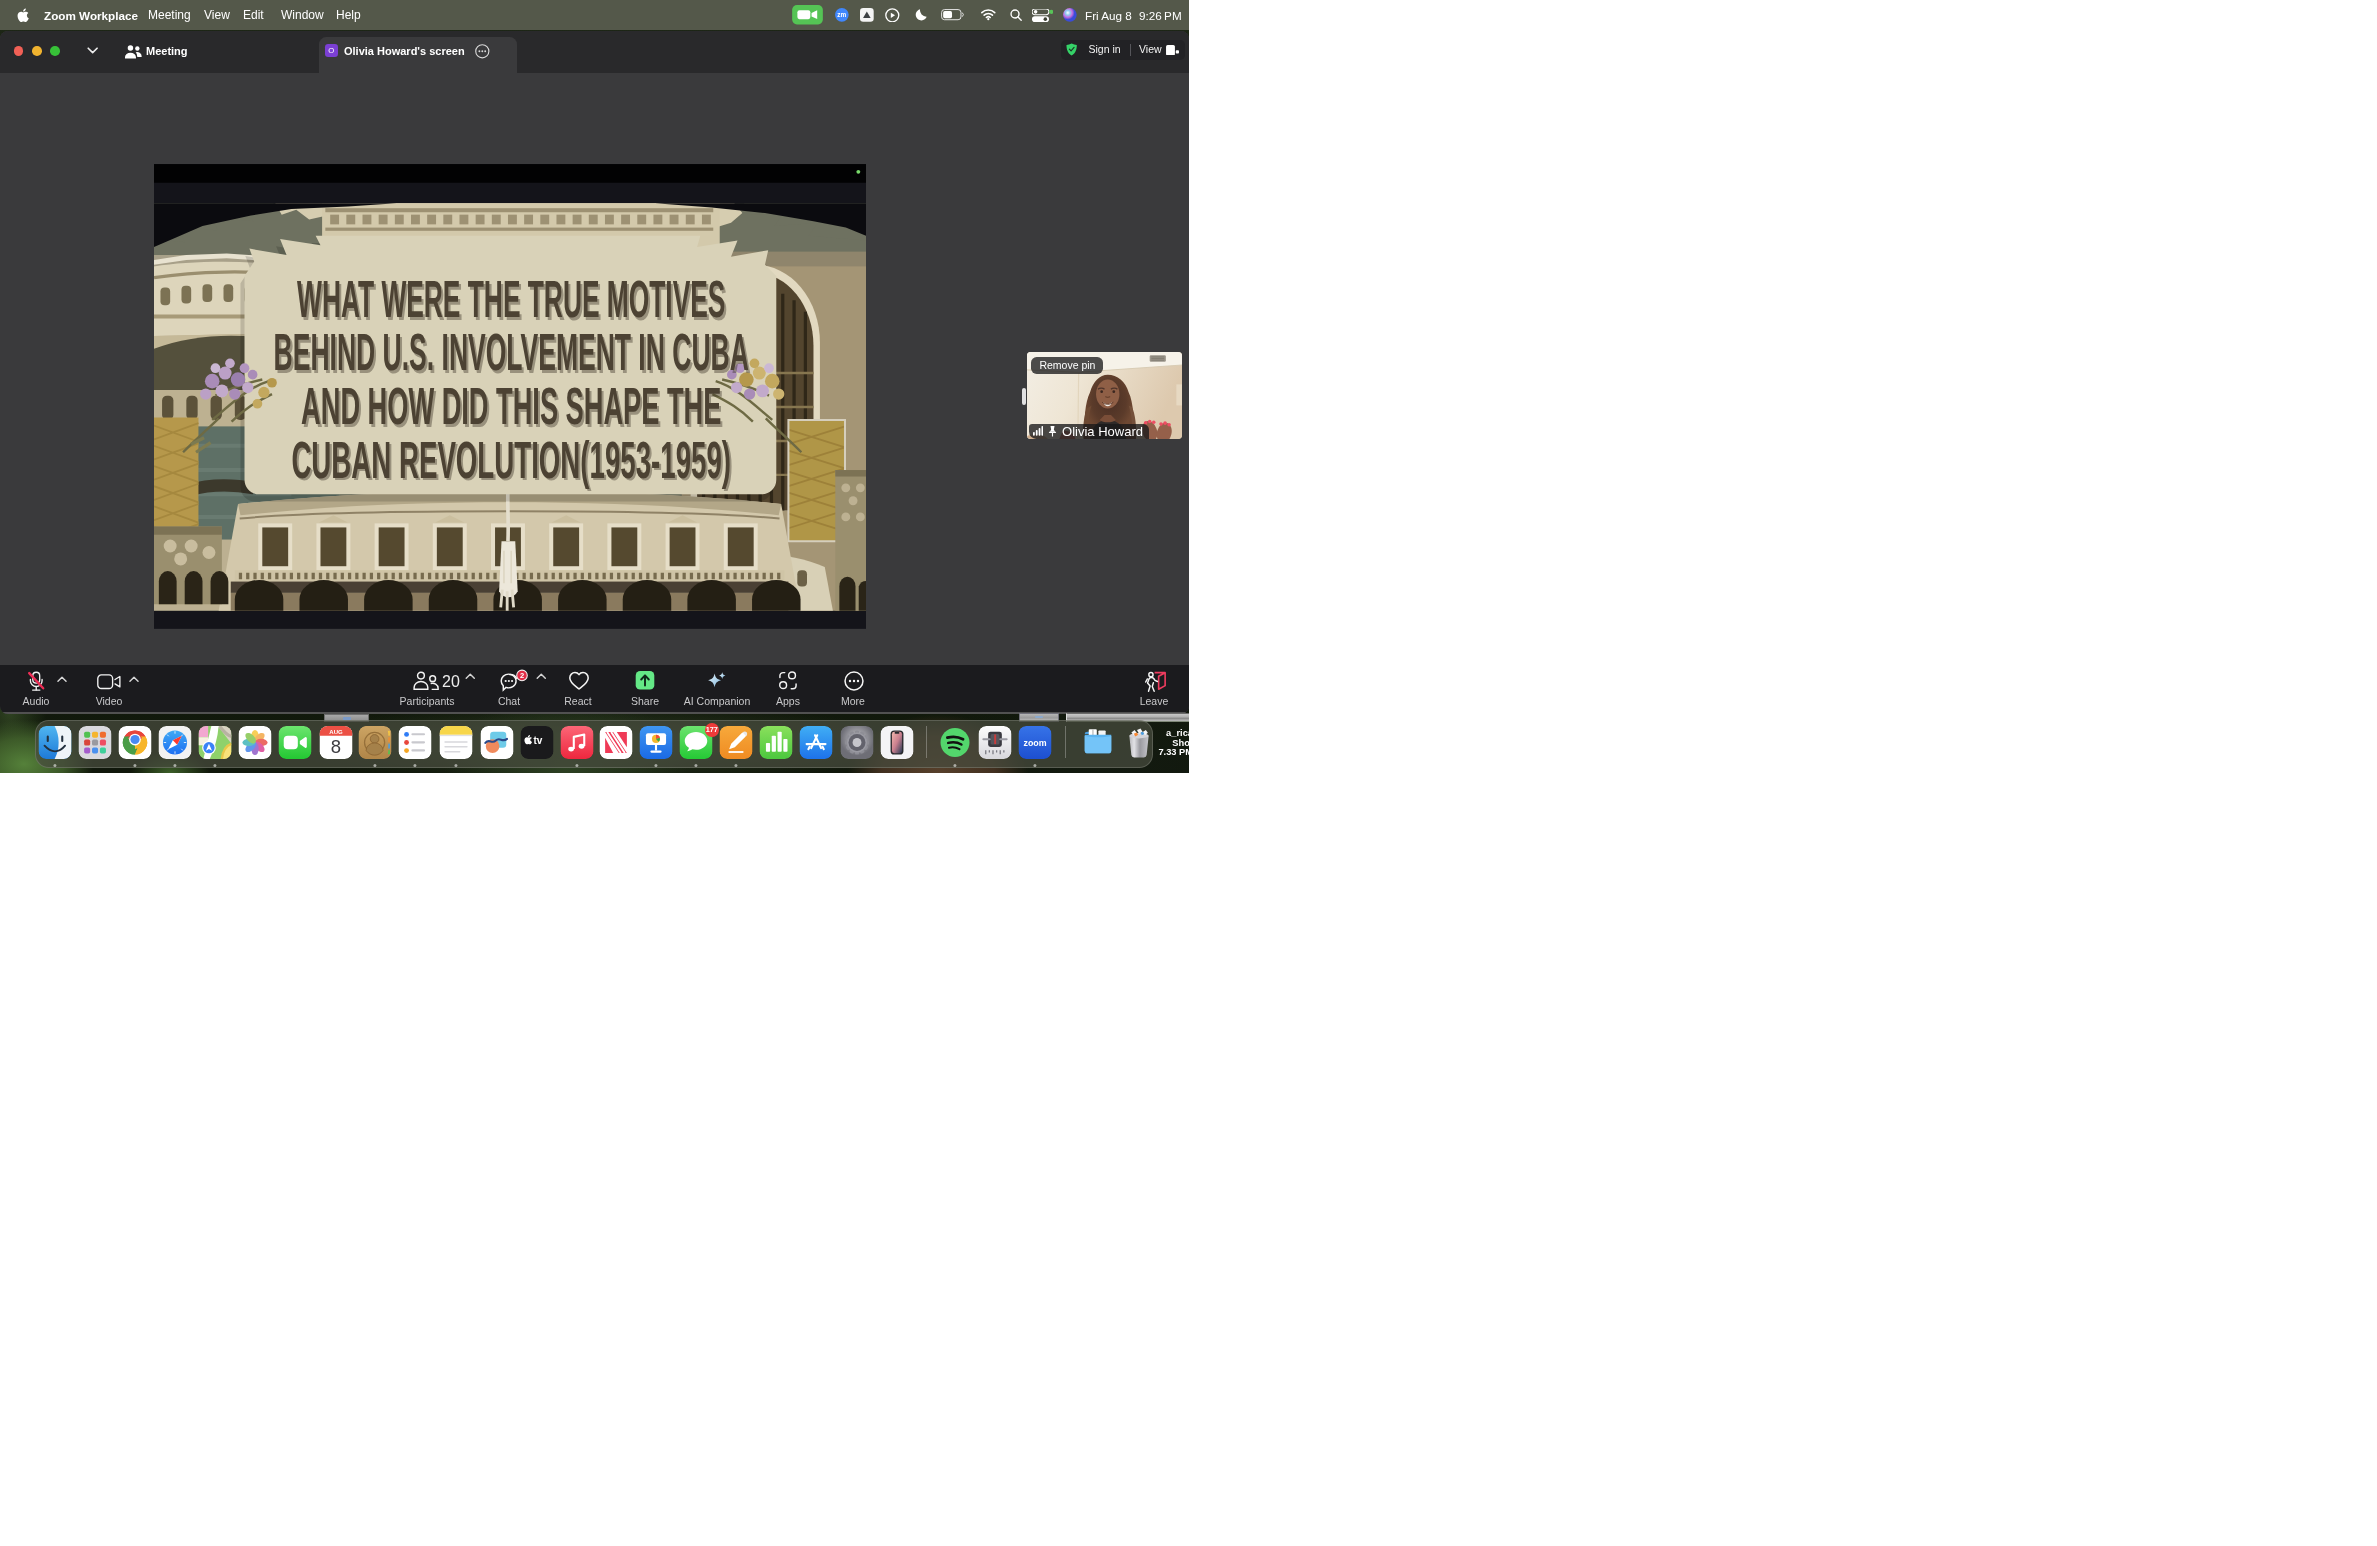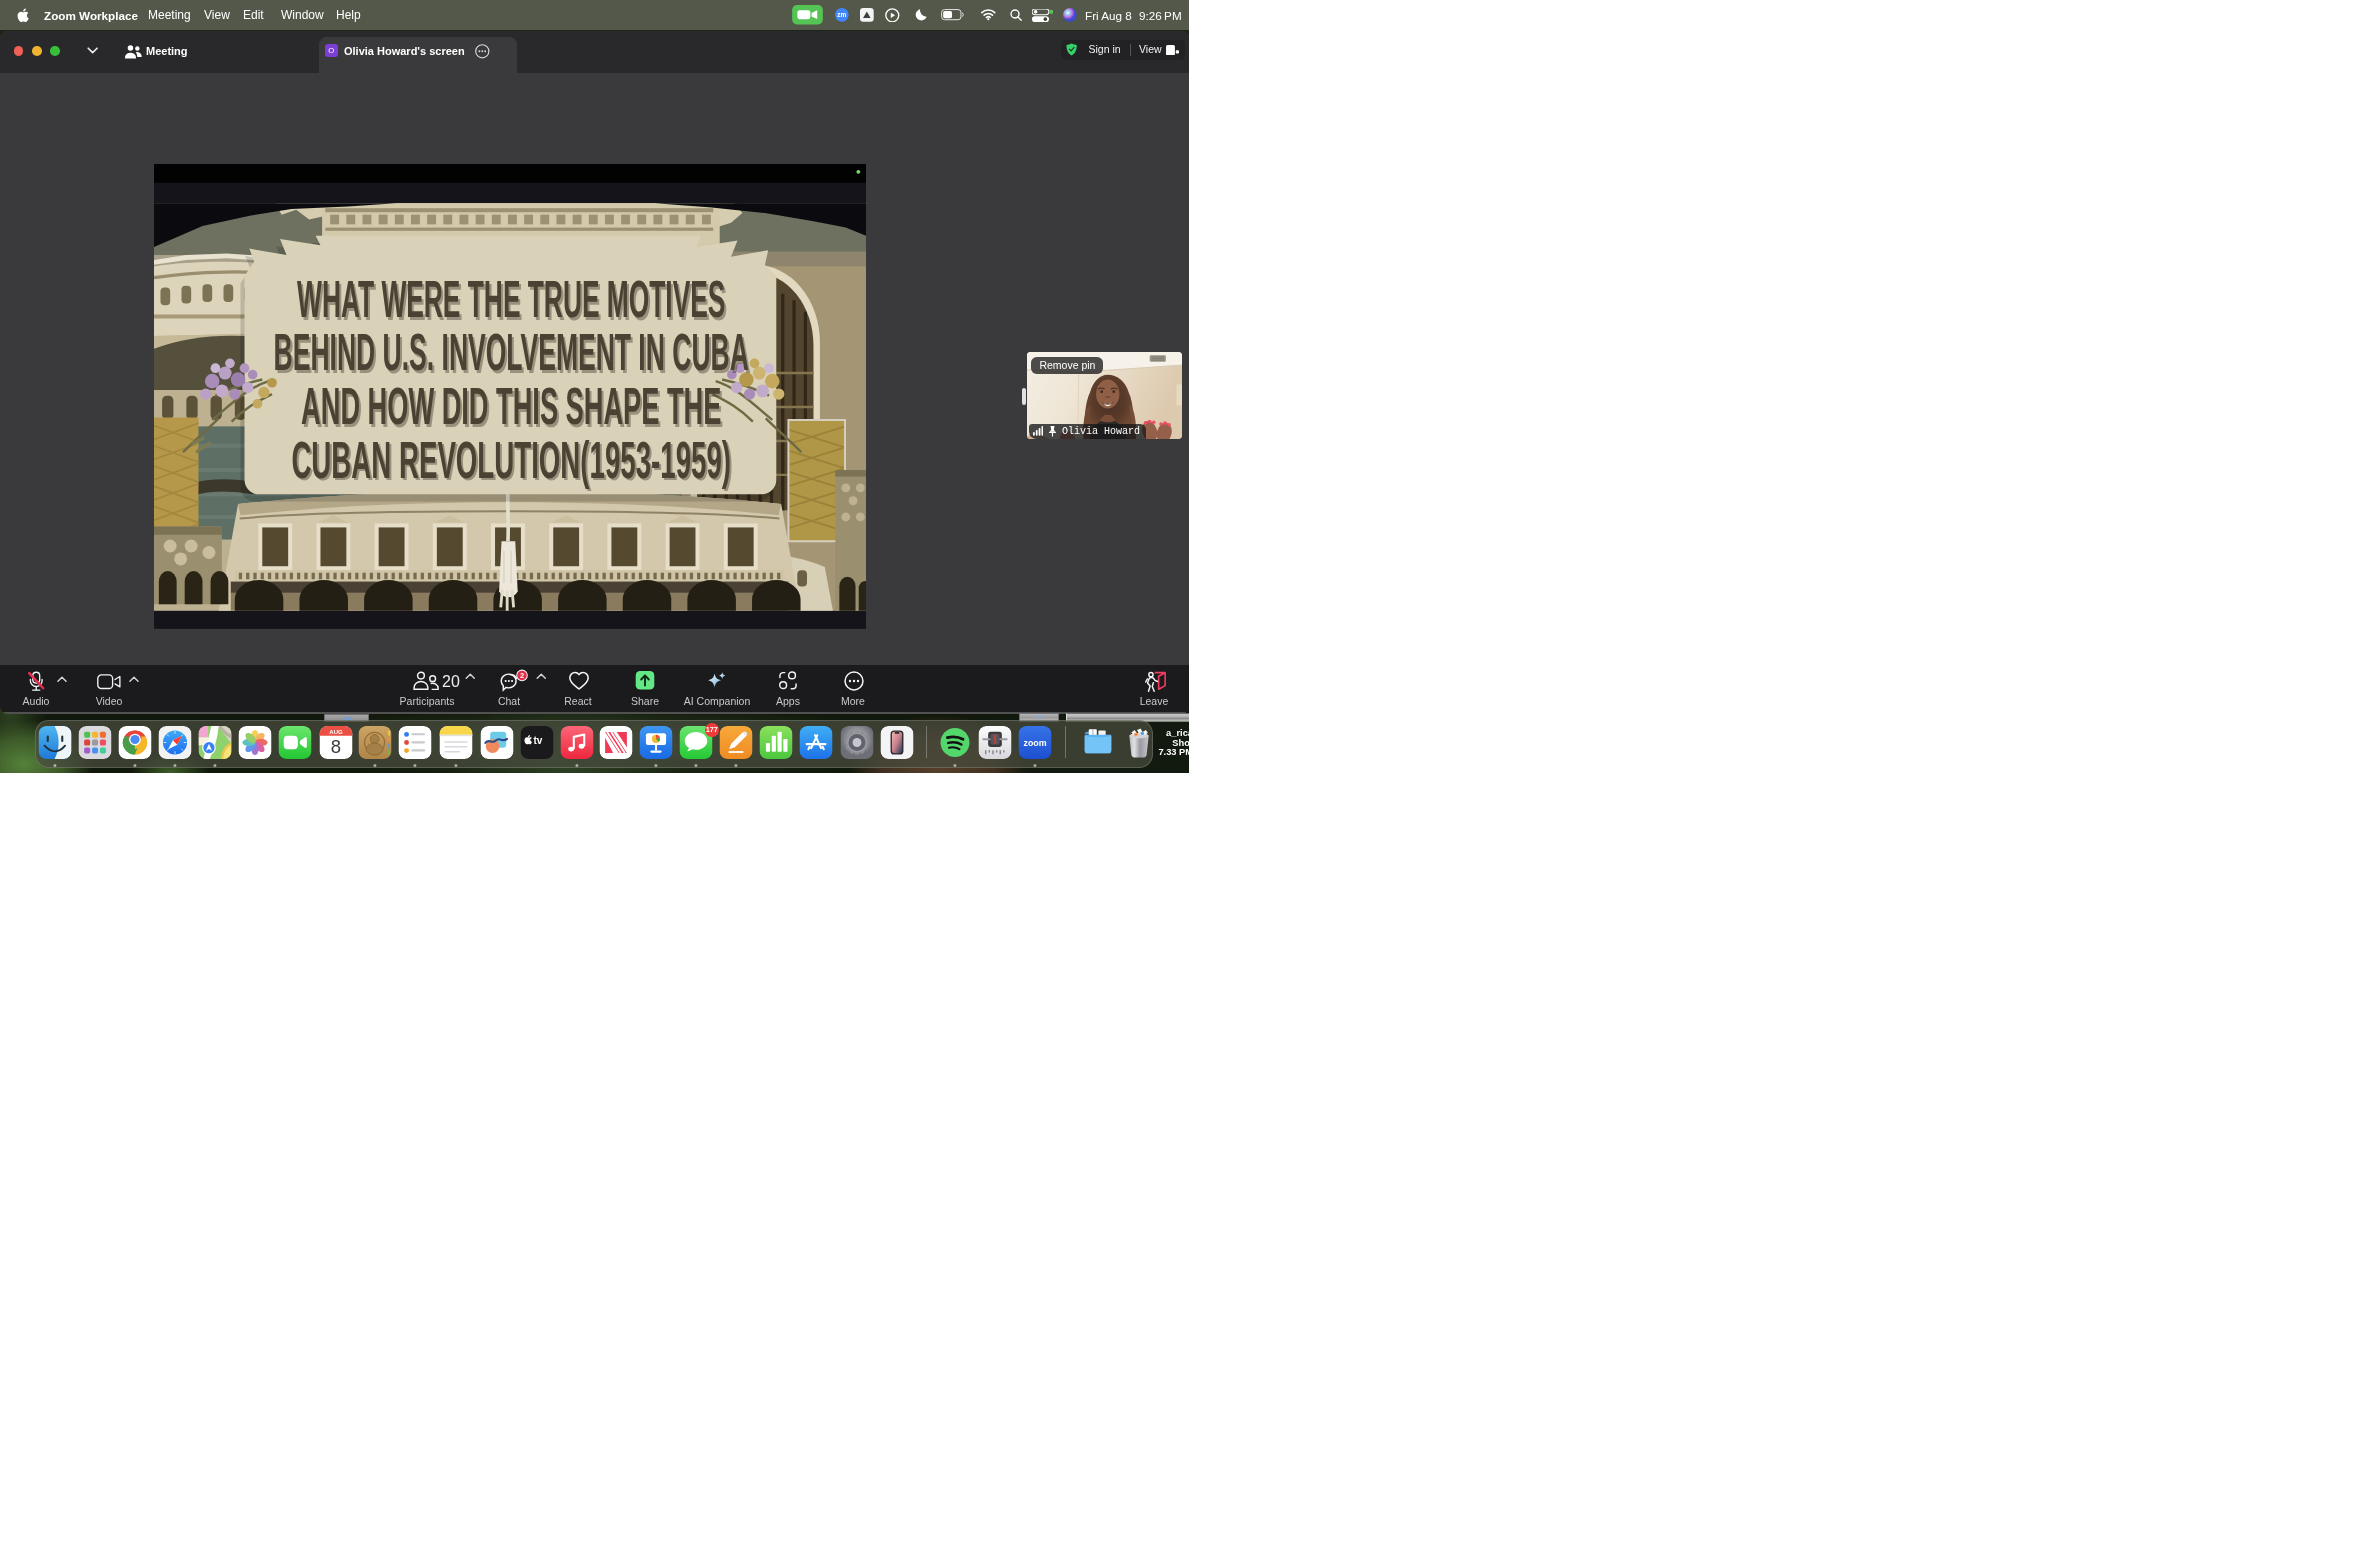--- a/index.html
+++ b/index.html
@@ -32,21 +32,21 @@
 .tbicon { position:absolute; transform:translateX(-50%); top:5.7px; overflow:visible; }
 
 #dock { position:absolute; left:35px; top:720px; width:1118px; height:48px; background:rgba(72,76,62,0.74); border:0.8px solid rgba(255,255,255,0.16); border-radius:13.7px; }
 .di { position:absolute; top:726px; width:33px; height:33px; border-radius:7.7px; transform:translateX(-50%); }
 .dot { position:absolute; top:764px; width:3.2px; height:3.2px; border-radius:50%; background:rgba(255,255,255,0.55); transform:translateX(-50%); }
 .dsep { position:absolute; top:726px; width:0.8px; height:32px; background:rgba(255,255,255,0.28); }
 
 #pinv { position:absolute; left:1027px; top:352px; width:155px; height:87px; border-radius:4px; overflow:hidden;
   background:linear-gradient(100deg,#f2ece0 0%, #efe7d8 30%, #e6d8c2 55%, #dcc9ad 100%); }
 #removepin { position:absolute; left:4.4px; top:4.9px; height:17.4px; padding:0 8px; background:rgba(28,28,30,0.78); border-radius:5.7px; color:#fff; font-size:10.5px; line-height:17.4px; }
-#namepill { position:absolute; left:1.6px; bottom:0px; height:15.4px; background:rgba(24,24,26,0.78); border-radius:3.2px 5.7px 0 7.3px; color:#fff; font-size:10px; line-height:15.4px; padding:0 5.7px 0 4px; display:flex; align-items:center; gap:5px;font-family:Liberation Mono, monospace; }
+#namepill { position:absolute; left:1.6px; bottom:0px; height:15.4px; background:rgba(24,24,26,0.78); border-radius:3.2px 5.7px 0 7.3px; color:#fff; font-size:13px; line-height:15.4px; padding:0 5.7px 0 4px; display:flex; align-items:center; gap:5px; }
 #handle { position:absolute; left:1022px; top:388px; width:4px; height:17.4px; border-radius:2.4px; background:rgba(255,255,255,0.85); }
 
 #shotthumb { position:absolute; left:1066px; top:713px; width:123px; height:8.5px; background:linear-gradient(180deg,#c8c8c8 0%,#b2b2b2 35%,#8a8a8a 55%,#b8b8b8 80%,#67745c 100%); border-left:1.2px solid #dcdcdc; border-top:0.8px solid #6a6a6a; }
 #shottext { position:absolute; right:-4px; top:729px; color:#fff; font-weight:700; font-size:9.3px; line-height:9.5px; text-align:right; white-space:nowrap; }
 </style>
 </head>
 <body>
 <div id="screen">
   <div id="wallpaper"></div>
 

